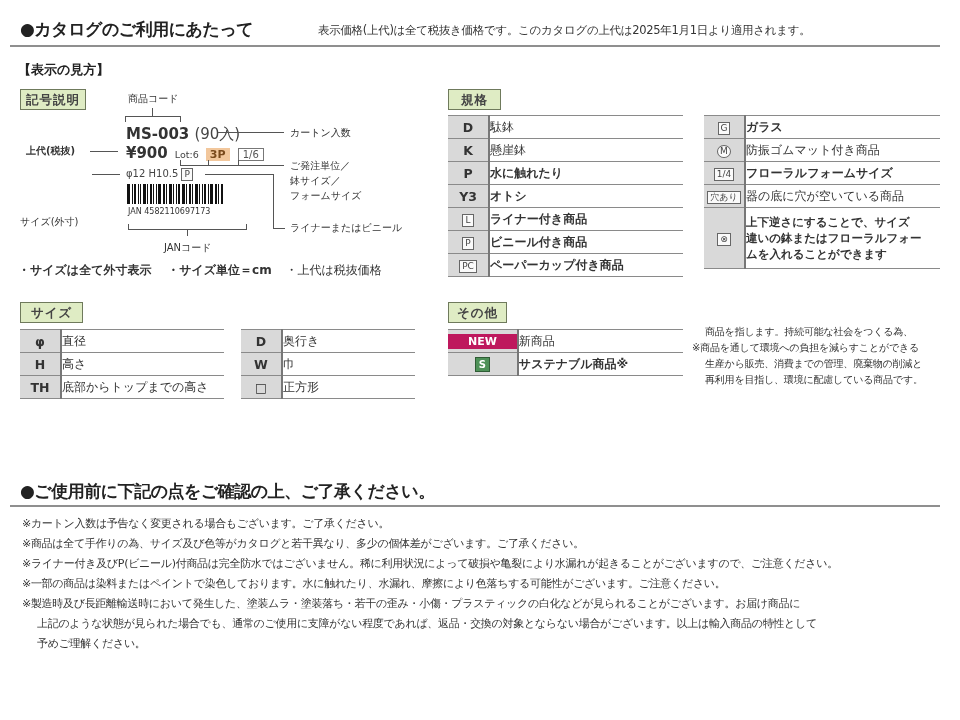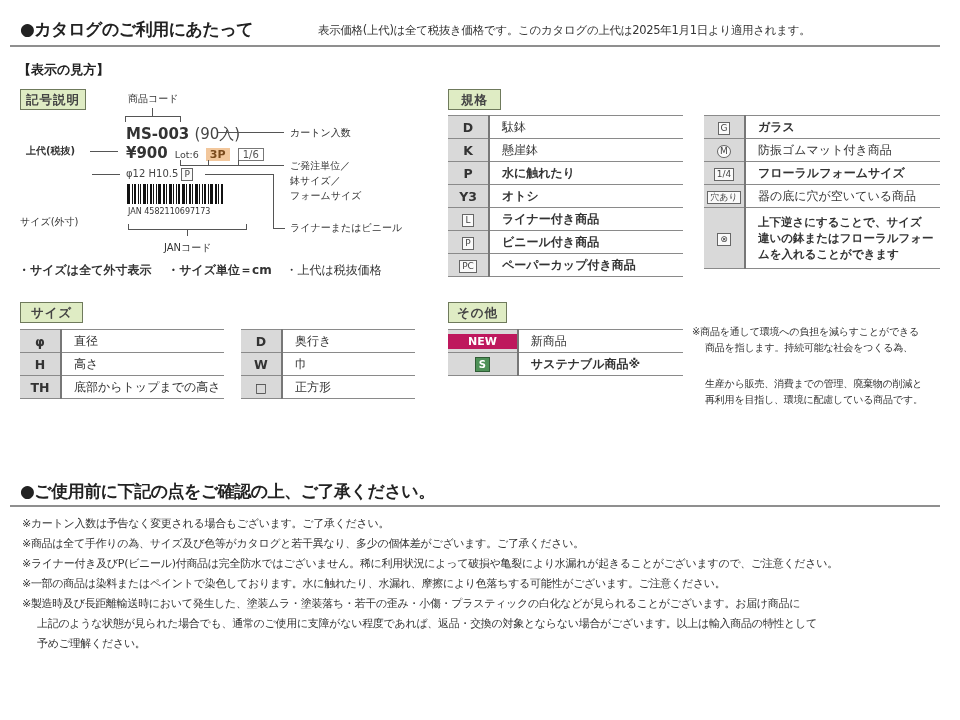--- a/index.html
+++ b/index.html
@@ -17,21 +17,21 @@
     font-size:12.5px; font-weight:bold; color:#444; padding:1px 5px; height:17px; line-height:17px;
     letter-spacing:1px; white-space:nowrap;
   }
   table.legend { position:absolute; border-collapse:collapse; font-size:12px; }
   table.legend td { height:22px; padding:0; border-bottom:1.5px solid #8a8a8a; vertical-align:middle; }
   table.legend tr:first-child td { border-top:1.5px solid #8a8a8a; }
   table.legend td.k {
     background:#d9d9d9; text-align:center; font-weight:bold; color:#333; font-size:12.5px;
     border-right:2px solid #777;
   }
-  table.legend td.v { padding-left:12px; color:#333; white-space:nowrap; }
+  table.legend td.v { color:#333; white-space:nowrap; }
   .boxicon {
     display:inline-block; border:1px solid #666; font-size:9px; line-height:11px; padding:0 2px;
     color:#444; background:#fafafa; font-weight:normal;
   }
   .newbadge { display:inline-block; background:#be185d; color:#fff; font-weight:bold; font-size:11px; padding:0 20px; line-height:15px; }
   .sbadge { display:inline-block; background:#4e9158; color:#fff; font-weight:bold; font-size:10px; padding:0 3px; line-height:13px; border:1px solid #2f5c35; }
   .small { font-size:10px; color:#333; white-space:nowrap; }
   .ln { position:absolute; background:#555; }
   .barcode { position:absolute; height:20px; display:flex; align-items:stretch; }
   .barcode span { display:block; background:#111; margin-right:1.5px; }
@@ -244,23 +244,23 @@
         <td class="k" style="width:52px;"><span class="newbadge">NEW</span></td>
         <td class="v">新商品</td>
       </tr>
   <tr>
         <td class="k"><span class="sbadge">S</span></td>
         <td class="v" style="font-weight:bold;">サステナブル商品※</td>
       </tr>
 </tbody>
   </table>
 <div class="note" style="left:692px;top:324px;">
+  <div style="padding-left:13px;">商品を指します。持続可能な社会をつくる為、</div>
   <div>※商品を通して環境への負担を減らすことができる</div>
-  <div style="padding-left:13px;">商品を指します。持続可能な社会をつくる為、</div>
-  <div style="padding-left:13px;margin-top:20px;">生産から販売、消費までの管理、廃棄物の削減と</div>
+  <div style="padding-left:13px;">生産から販売、消費までの管理、廃棄物の削減と</div>
   <div style="padding-left:13px;">再利用を目指し、環境に配慮している商品です。</div>
 </div>
 
 <div class="abs h1" style="left:20px;top:480px;">●ご使用前に下記の点をご確認の上、ご了承ください。</div>
 <div class="rule" style="left:10px;top:505px;width:930px;"></div>
 
 <div class="foot" style="top:516px;">※カートン入数は予告なく変更される場合もございます。ご了承ください。</div>
 <div class="foot" style="top:536px;">※商品は全て手作りの為、サイズ及び色等がカタログと若干異なり、多少の個体差がございます。ご了承ください。</div>
 <div class="foot" style="top:556px;">※ライナー付き及びP(ビニール)付商品は完全防水ではございません。稀に利用状況によって破損や亀裂により水漏れが起きることがございますので、ご注意ください。</div>
 <div class="foot" style="top:576px;">※一部の商品は染料またはペイントで染色しております。水に触れたり、水漏れ、摩擦により色落ちする可能性がございます。ご注意ください。</div>

